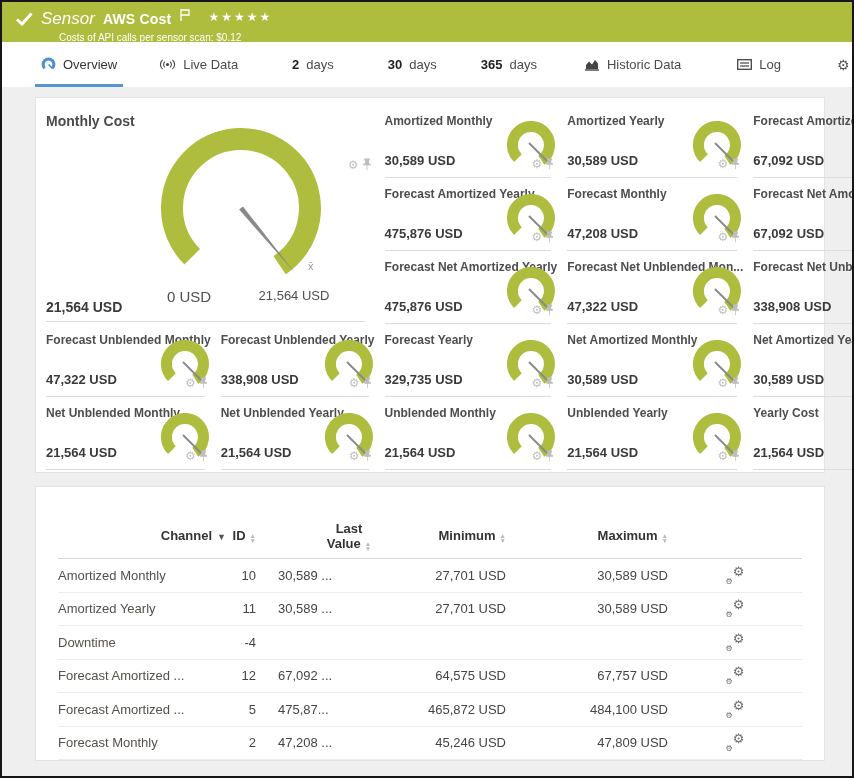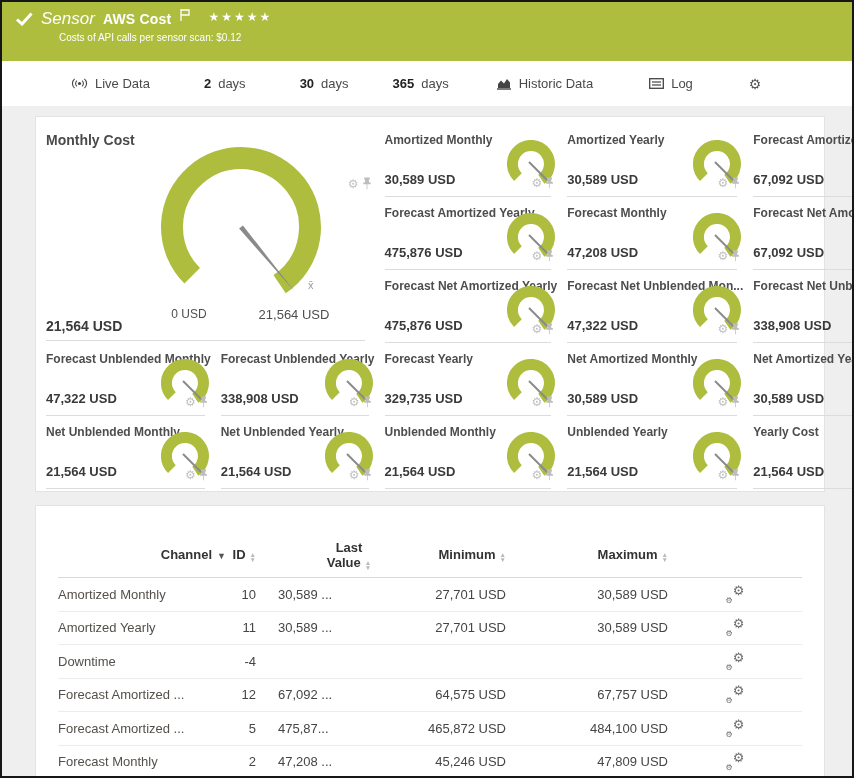--- a/index.html
+++ b/index.html
@@ -1,21 +1,21 @@
 <!DOCTYPE html>
 <html><head>
 <meta charset="utf-8">
 <style>
   * { box-sizing: border-box; margin: 0; padding: 0; }
   body { font-family: "Liberation Sans", sans-serif; background: #888; }
   .screen { width: 854px; height: 778px; border: 2px solid #161616; background: #efefef;
             overflow: hidden; position: relative; }
 
   
-  .hdr { background: #aebd3e; height: 59px; padding: 7px 14px 0 14px; color: #fff; }
+  .hdr { background: #aebd3e; height: 40px; padding: 7px 14px 0 14px; color: #fff; }
   .hdr-line1 { display: flex; align-items: center; gap: 8px; }
   .hdr-check { width: 17px; height: 14px; }
   .hdr-kind { font-style: italic; font-size: 17px; font-weight: 400; }
   .hdr-title { font-size: 14px; font-weight: 700; letter-spacing: .2px; }
   .hdr-flag { width: 10px; height: 12px; margin: -8px 2px 0 1px; }
   .hdr-stars { font-size: 12px; letter-spacing: 2px; margin-left: 8px; margin-top: -4px; }
   .hdr-sub { font-size: 10px; margin: 3px 0 0 43px; }
 
   
   .tabbar { background: #fff; height: 45px; display: flex; align-items: stretch;
@@ -34,21 +34,21 @@
   .card { background: #fff; border: 1px solid #e3e3e3; }
 
   
   .card-gauges { padding: 10px 10px 0 10px; height: 376px; }
   .ggrid { display: grid; grid-template-columns: repeat(5, 1fr); grid-auto-rows: 73px;
            column-gap: 10px; }
   .gmain { grid-column: 1 / 3; grid-row: 1 / 4; position: relative; }
   .gmain-title { font-size: 14px; font-weight: 700; color: #4a4a4a; margin-top: 5px; }
   .gmain-svg { position: absolute; left: 110px; top: 15px; }
   .gmain-min { position: absolute; left: 103px; top: 180px; width: 80px; text-align: center;
-               font-size: 12px; color: #4f4f4f; }
+               font-size: 15px; color: #4f4f4f; }
   .gmain-max { position: absolute; left: 188px; top: 180px; width: 120px; text-align: center;
                font-size: 13px; color: #4f4f4f; }
   .gmain-val { position: absolute; left: 0; top: 191px; font-size: 14px; font-weight: 700; color: #3a3a3a; }
   .gmain-avg { position: absolute; left: 262px; top: 152px; font-size: 11px; color: #999; }
   .gmain-icons { position: absolute; right: 10px; top: 195px; }
   .gmain-line { position: absolute; left: 0; right: 10px; bottom: 5px; height: 1px; background: #dcdcdc; }
 
   .gcell { position: relative; padding-top: 6px; }
   .glabel { font-size: 12px; font-weight: 600; color: #4d4d4d; white-space: nowrap;
             overflow: hidden; text-overflow: ellipsis; }
@@ -102,20 +102,27 @@
       <span class="hdr-title">AWS Cost</span>
       <svg class="hdr-flag" viewBox="0 0 10 12">
           <path d="M1,0 V12 M1,1 H9 V6 H1" fill="none" stroke="#fff" stroke-width="1.3"></path>
         </svg>
       <span class="hdr-stars">★★★★★</span>
     </div>
     <div class="hdr-sub">Costs of API calls per sensor scan: $0.12</div>
   </div>
 
   <div class="tabbar">
+    <div class="tab active">
+      <svg width="15" height="15" viewBox="0 0 15 15">
+          <path d="M3.7,11.3 A5.4,5.4 0 1 1 11.3,11.3" fill="none" stroke="#4a90d2" stroke-width="3"></path>
+          <line x1="7.5" y1="7.5" x2="11.5" y2="11.5" stroke="#4a90d2" stroke-width="1.6"></line>
+        </svg>
+      <span>Overview</span>
+    </div>
     <div class="tab m-ld">
       <svg width="17" height="11" viewBox="0 0 17 11">
           <circle cx="8.5" cy="5.5" r="1.6" fill="#444"></circle>
           <path d="M6,2.6 a3.7,3.7 0 0 0 0,5.8 M11,2.6 a3.7,3.7 0 0 1 0,5.8 M3.6,0.8 a6.2,6.2 0 0 0 0,9.4 M13.4,0.8 a6.2,6.2 0 0 1 0,9.4" fill="none" stroke="#444" stroke-width="1.1"></path>
         </svg>
       <span>Live Data</span>
     </div>
     <div class="tab m-2d">
       <span class="num">2</span>
       <span>days</span>

